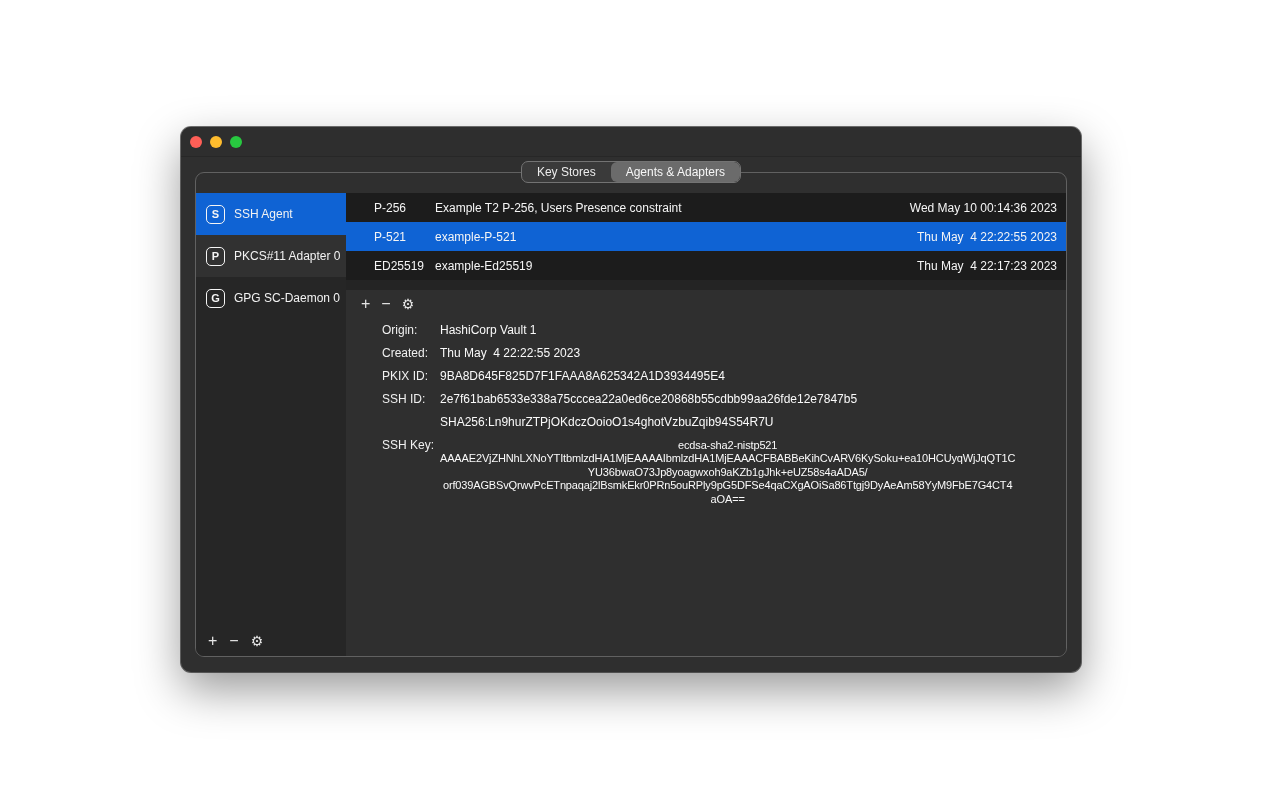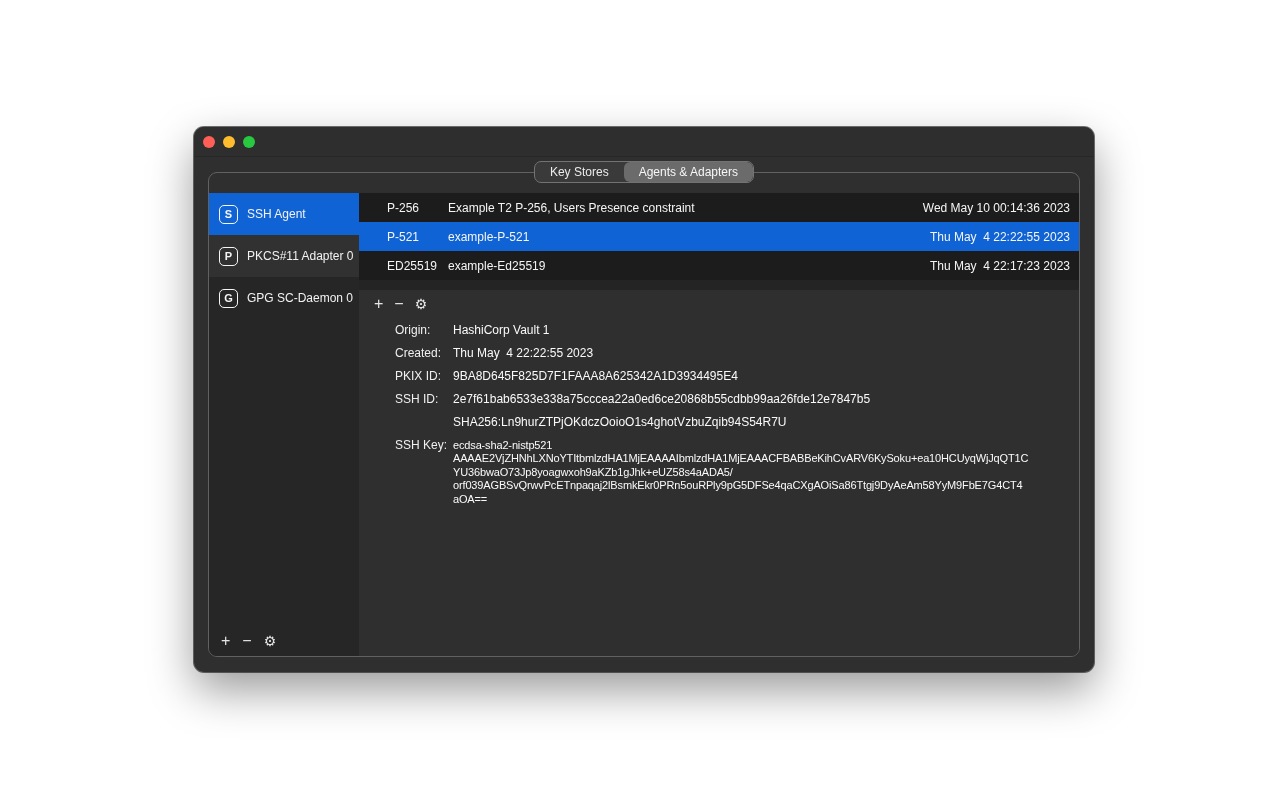--- a/index.html
+++ b/index.html
@@ -1,19 +1,19 @@
 <!DOCTYPE html>
 <html style="--accent_blue: #0f63d4; --traffic_red: #ff5f57; --traffic_yellow: #febc2e; --traffic_green: #28c840;"><head>
 <meta charset="utf-8">
 <style>
   * { margin:0; padding:0; box-sizing:border-box; }
   html,body { width:1280px; height:800px; background:#ffffff; overflow:hidden;
     font-family:"Liberation Sans","DejaVu Sans",sans-serif; }
 
-  .window { position:absolute; left:194px; top:127px; width:900px; height:545px;
+  .window { position:absolute; left:181px; top:127px; width:900px; height:545px;
     background:#2f2f2f; border-radius:10px; overflow:hidden;
     box-shadow:0 0 0 1px rgba(0,0,0,.55), 0 18px 45px rgba(0,0,0,.40); }
 
   
   .titlebar { height:30px; background:#2e2e2e; border-bottom:1px solid #272727;
     display:flex; align-items:center; padding-left:9px; }
   .traffic { display:flex; gap:8px; }
   .light { width:12px; height:12px; border-radius:50%; display:inline-block; cursor:default; }
   .light.red    { background:var(--traffic_red); }
   .light.yellow { background:var(--traffic_yellow); }
@@ -65,21 +65,21 @@
   .table-stripe { flex:1; background:#242424; }
 
   .keys-toolbar { height:28px; display:flex; align-items:center; gap:3px; padding-left:11px; }
 
   
   .fields { padding:1px 0 0 15px; }
   .field-row { display:flex; font-size:12px; }
   .field-label { width:58px; flex-shrink:0; color:#f0f0f0; line-height:23px;margin-left:21px; }
   .field-value { color:#fafafa; line-height:23px; white-space:pre-wrap; word-break:break-all; }
   .field-row.small .field-value { font-size:11px; line-height:13.4px; padding-top:5px;
-    letter-spacing:-0.15px; white-space:pre; }
+    letter-spacing:-0.15px; white-space:pre;text-align:center; }
 
   .spacer { flex:1; }
 
   
   .socketbar { height:30px; border-top:1px solid #4b4b4b; display:flex;
     align-items:center; padding:0 6px 0 15px; font-size:12px; color:#f2f2f2; }
   .socket-label { margin-right:6px; }
   .socket-path { white-space:nowrap; overflow:hidden; }
   .help-btn { margin-left:auto; width:19px; height:19px; border-radius:50%;
     background:#5e5e5e; border:none; color:#cfcfcf; font-size:11px; font-weight:700;

